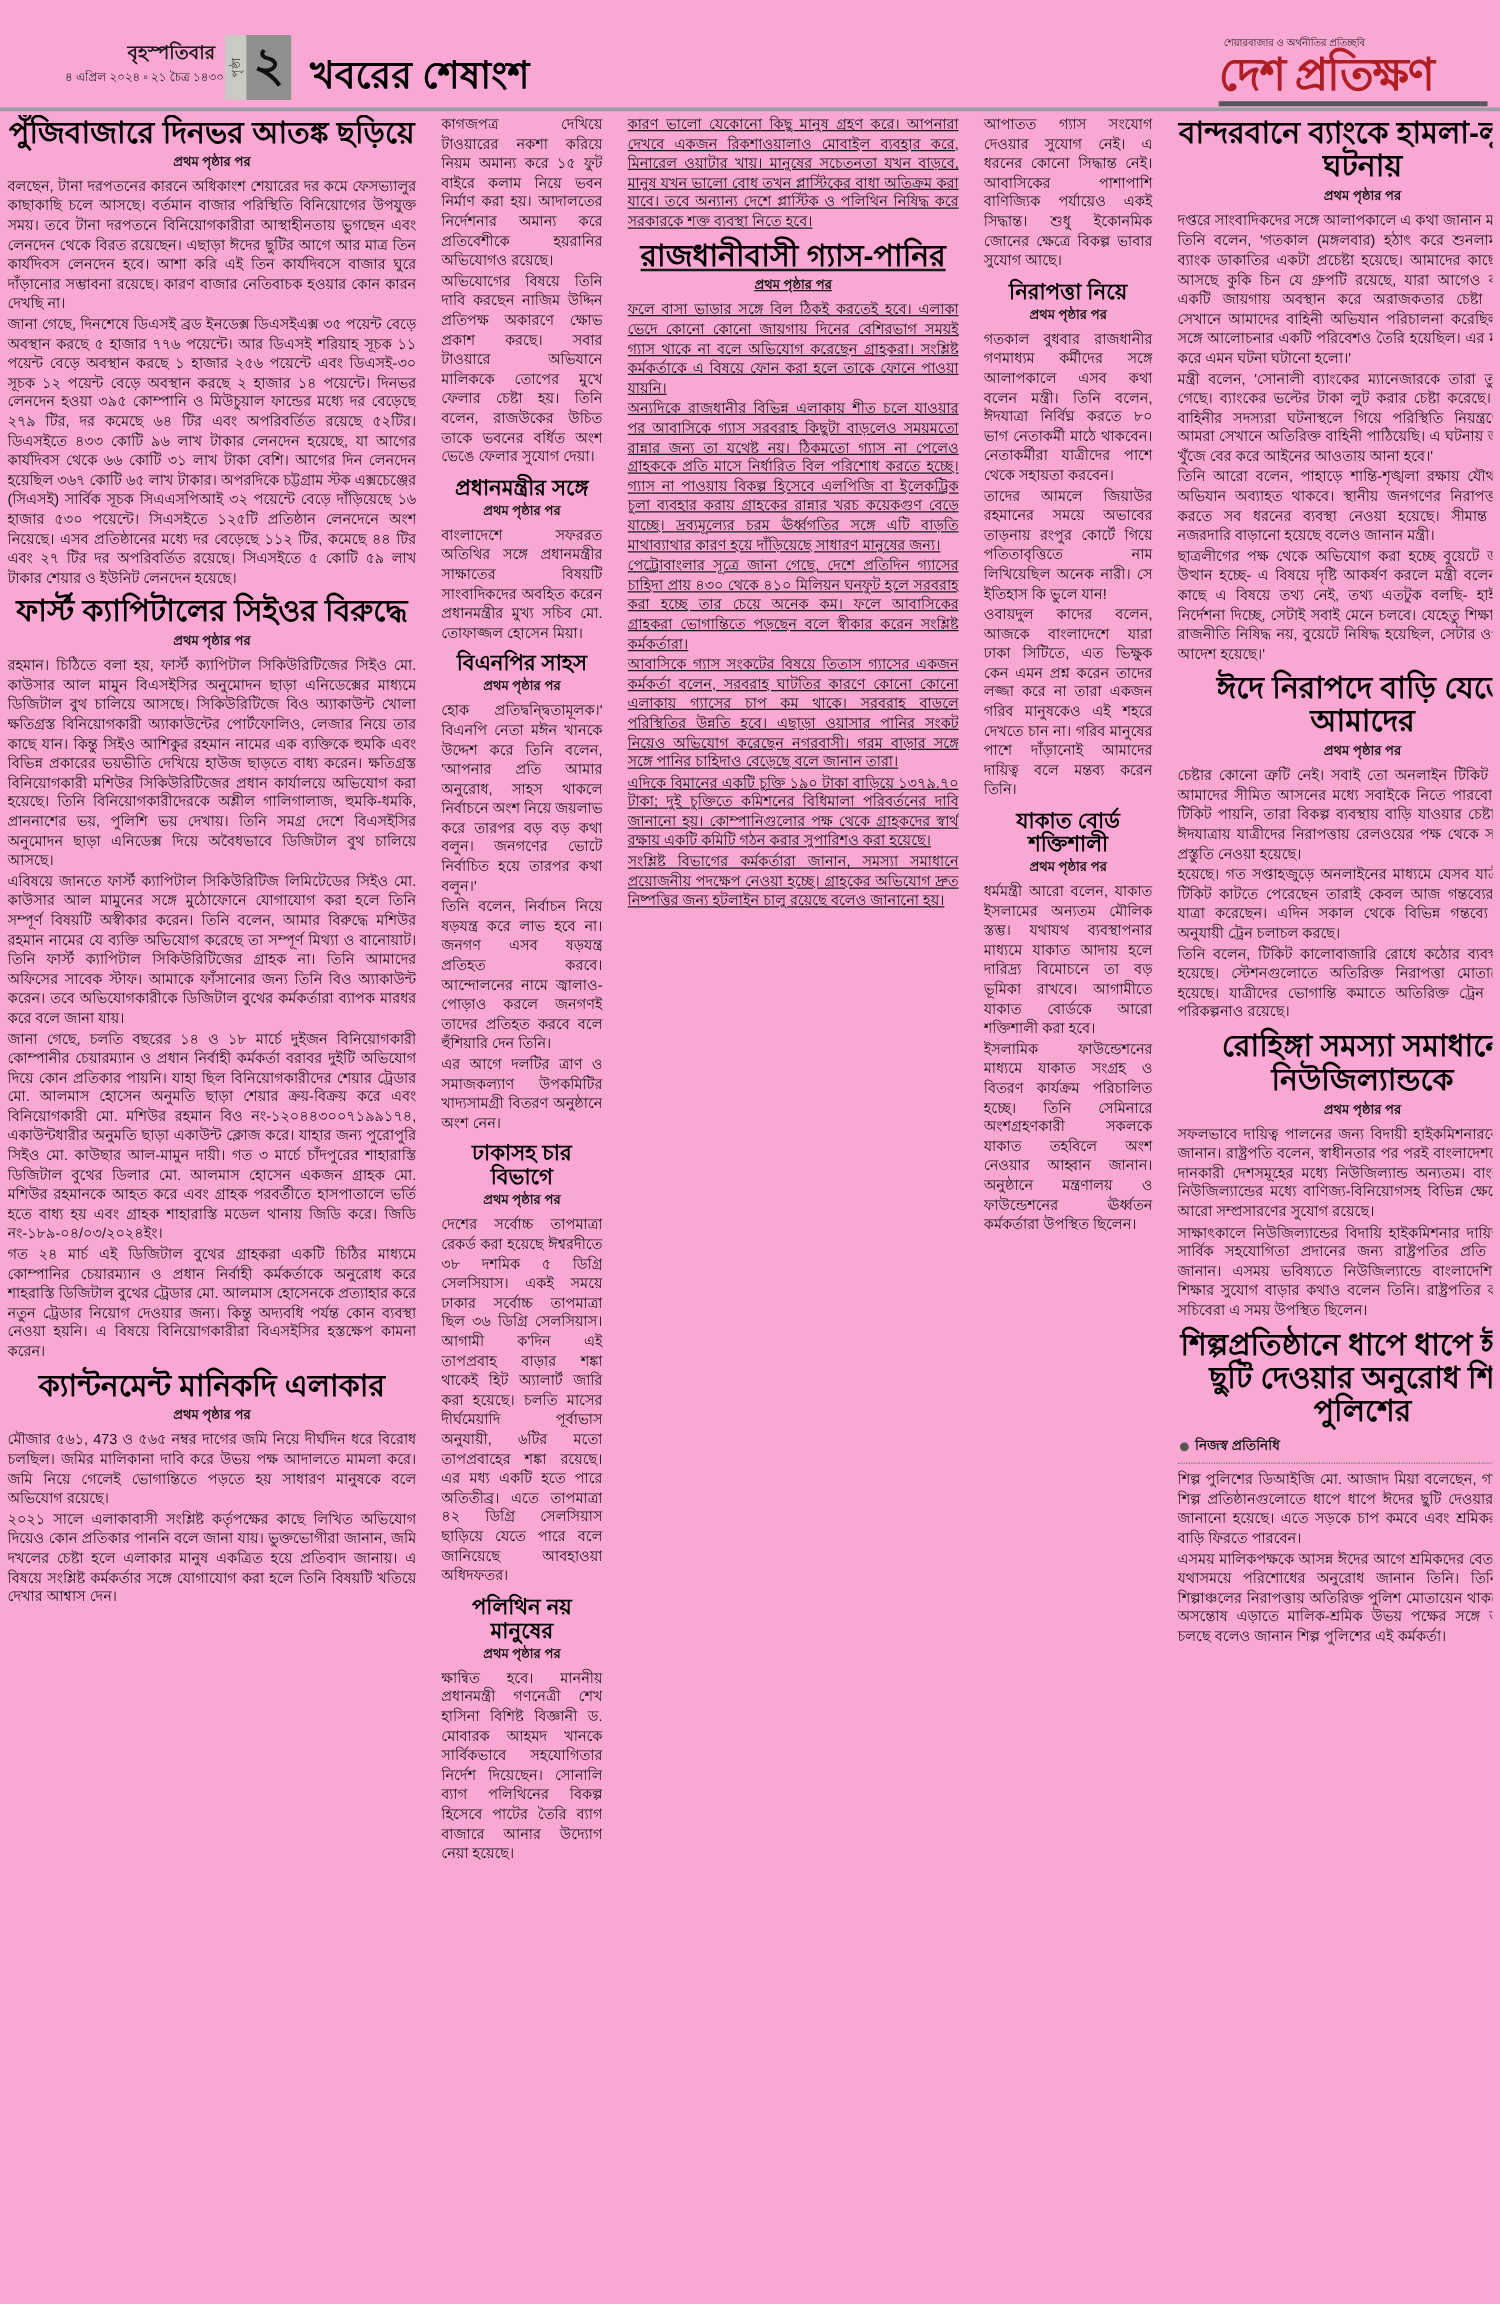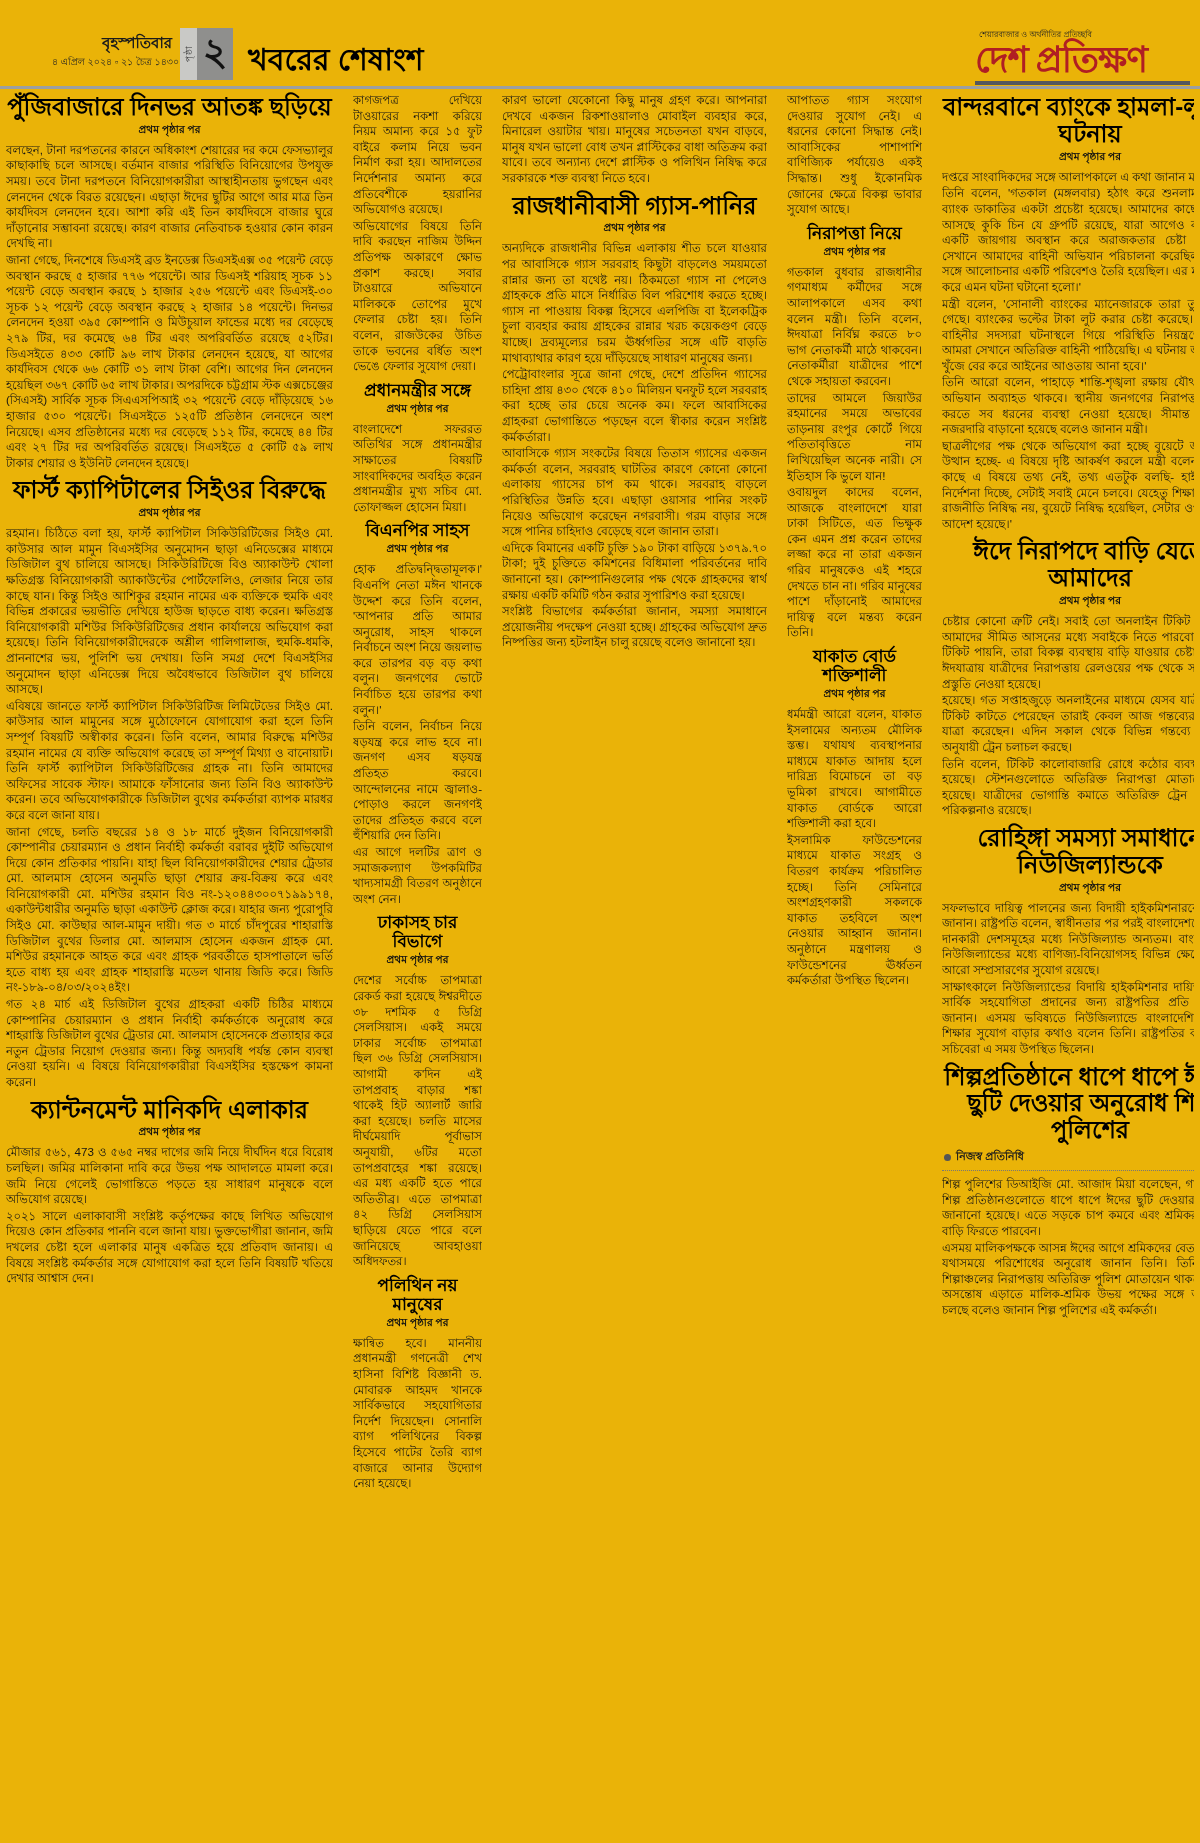--- a/index.html
+++ b/index.html
@@ -1,18 +1,18 @@
 <!DOCTYPE html>
 <html lang="bn"><head>
 <meta charset="utf-8">
 <style>
   html,body{margin:0;padding:0;background:#e8e8e4;}
   .page{
     position:relative; width:1200px; height:1843px; margin:0 auto;
-    background:#eab308; color:#1b1b1b; overflow:hidden;
+    background:#f9a8d4; color:#1b1b1b; overflow:hidden;
     font-family:"Liberation Sans","DejaVu Sans",sans-serif;
   }
   
   header{
     position:absolute; top:28px; left:0; right:0; height:58px;
   }
   .h-left{position:absolute; left:52px; top:6px; width:120px; text-align:right;}
   .h-day{font-weight:bold; font-size:15px; line-height:18px;}
   .h-date{font-size:9.5px; color:#222; margin-top:3px; white-space:nowrap;}
   .ptab{
@@ -146,30 +146,31 @@
           </div>
         </div>
         <div class="story">
           <div class="headline h-narrow">পলিথিন নয় মানুষের</div>
           <div class="dateline">প্রথম পৃষ্ঠার পর</div>
           <div class="body">
             <p>ক্ষান্বিত হবে। মাননীয় প্রধানমন্ত্রী গণনেত্রী শেখ হাসিনা বিশিষ্ট বিজ্ঞানী ড. মোবারক আহমদ খানকে সার্বিকভাবে সহযোগিতার নির্দেশ দিয়েছেন। সোনালি ব্যাগ পলিথিনের বিকল্প হিসেবে পাটের তৈরি ব্যাগ বাজারে আনার উদ্যোগ নেয়া হয়েছে।</p>
           </div>
         </div>
       </div>
-      <div class="col" style="width: 265px;">
+      <div class="col" style="width: 265px; text-decoration: underline;">
         <div class="story">
           <div class="body">
             <p>কারণ ভালো যেকোনো কিছু মানুষ গ্রহণ করে। আপনারা দেখবে একজন রিকশাওয়ালাও মোবাইল ব্যবহার করে, মিনারেল ওয়াটার খায়। মানুষের সচেতনতা যখন বাড়বে, মানুষ যখন ভালো বোধ তখন প্লাস্টিকের বাধা অতিক্রম করা যাবে। তবে অন্যান্য দেশে প্লাস্টিক ও পলিথিন নিষিদ্ধ করে সরকারকে শক্ত ব্যবস্থা নিতে হবে।</p>
           </div>
         </div>
         <div class="story">
           <div class="headline h-wide">রাজধানীবাসী গ্যাস-পানির</div>
           <div class="dateline">প্রথম পৃষ্ঠার পর</div>
           <div class="body">
+            <p>ফলে বাসা ভাড়ার সঙ্গে বিল ঠিকই করতেই হবে। এলাকা ভেদে কোনো কোনো জায়গায় দিনের বেশিরভাগ সময়ই গ্যাস থাকে না বলে অভিযোগ করেছেন গ্রাহকরা। সংশ্লিষ্ট কর্মকর্তাকে এ বিষয়ে ফোন করা হলে তাকে ফোনে পাওয়া যায়নি।</p>
             <p>অন্যদিকে রাজধানীর বিভিন্ন এলাকায় শীত চলে যাওয়ার পর আবাসিকে গ্যাস সরবরাহ কিছুটা বাড়লেও সময়মতো রান্নার জন্য তা যথেষ্ট নয়। ঠিকমতো গ্যাস না পেলেও গ্রাহককে প্রতি মাসে নির্ধারিত বিল পরিশোধ করতে হচ্ছে। গ্যাস না পাওয়ায় বিকল্প হিসেবে এলপিজি বা ইলেকট্রিক চুলা ব্যবহার করায় গ্রাহকের রান্নার খরচ কয়েকগুণ বেড়ে যাচ্ছে। দ্রব্যমূল্যের চরম ঊর্ধ্বগতির সঙ্গে এটি বাড়তি মাথাব্যাথার কারণ হয়ে দাঁড়িয়েছে সাধারণ মানুষের জন্য।</p>
             <p>পেট্রোবাংলার সূত্রে জানা গেছে, দেশে প্রতিদিন গ্যাসের চাহিদা প্রায় ৪৩০ থেকে ৪১০ মিলিয়ন ঘনফুট হলে সরবরাহ করা হচ্ছে তার চেয়ে অনেক কম। ফলে আবাসিকের গ্রাহকরা ভোগান্তিতে পড়ছেন বলে স্বীকার করেন সংশ্লিষ্ট কর্মকর্তারা।</p>
             <p>আবাসিকে গ্যাস সংকটের বিষয়ে তিতাস গ্যাসের একজন কর্মকর্তা বলেন, সরবরাহ ঘাটতির কারণে কোনো কোনো এলাকায় গ্যাসের চাপ কম থাকে। সরবরাহ বাড়লে পরিস্থিতির উন্নতি হবে। এছাড়া ওয়াসার পানির সংকট নিয়েও অভিযোগ করেছেন নগরবাসী। গরম বাড়ার সঙ্গে সঙ্গে পানির চাহিদাও বেড়েছে বলে জানান তারা।</p>
             <p>এদিকে বিমানের একটি চুক্তি ১৯০ টাকা বাড়িয়ে ১৩৭৯.৭০ টাকা; দুই চুক্তিতে কমিশনের বিধিমালা পরিবর্তনের দাবি জানানো হয়। কোম্পানিগুলোর পক্ষ থেকে গ্রাহকদের স্বার্থ রক্ষায় একটি কমিটি গঠন করার সুপারিশও করা হয়েছে।</p>
             <p>সংশ্লিষ্ট বিভাগের কর্মকর্তারা জানান, সমস্যা সমাধানে প্রয়োজনীয় পদক্ষেপ নেওয়া হচ্ছে। গ্রাহকের অভিযোগ দ্রুত নিষ্পত্তির জন্য হটলাইন চালু রয়েছে বলেও জানানো হয়।</p>
           </div>
         </div>
       </div>
       <div class="col" style="width: 135px;">
         <div class="story">

